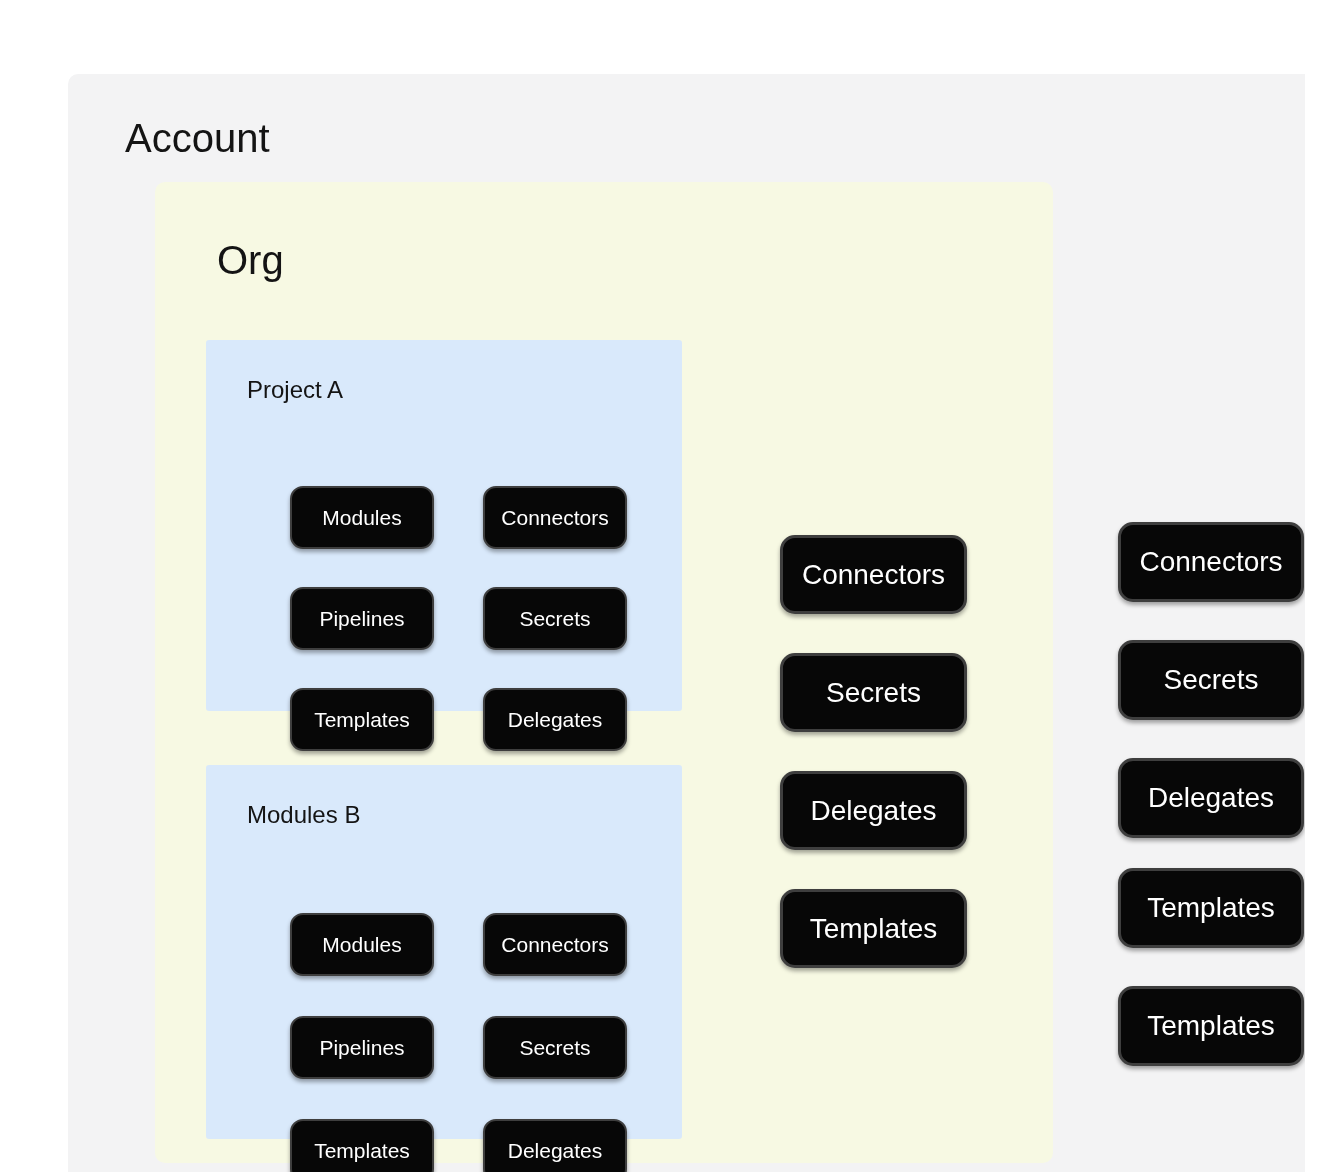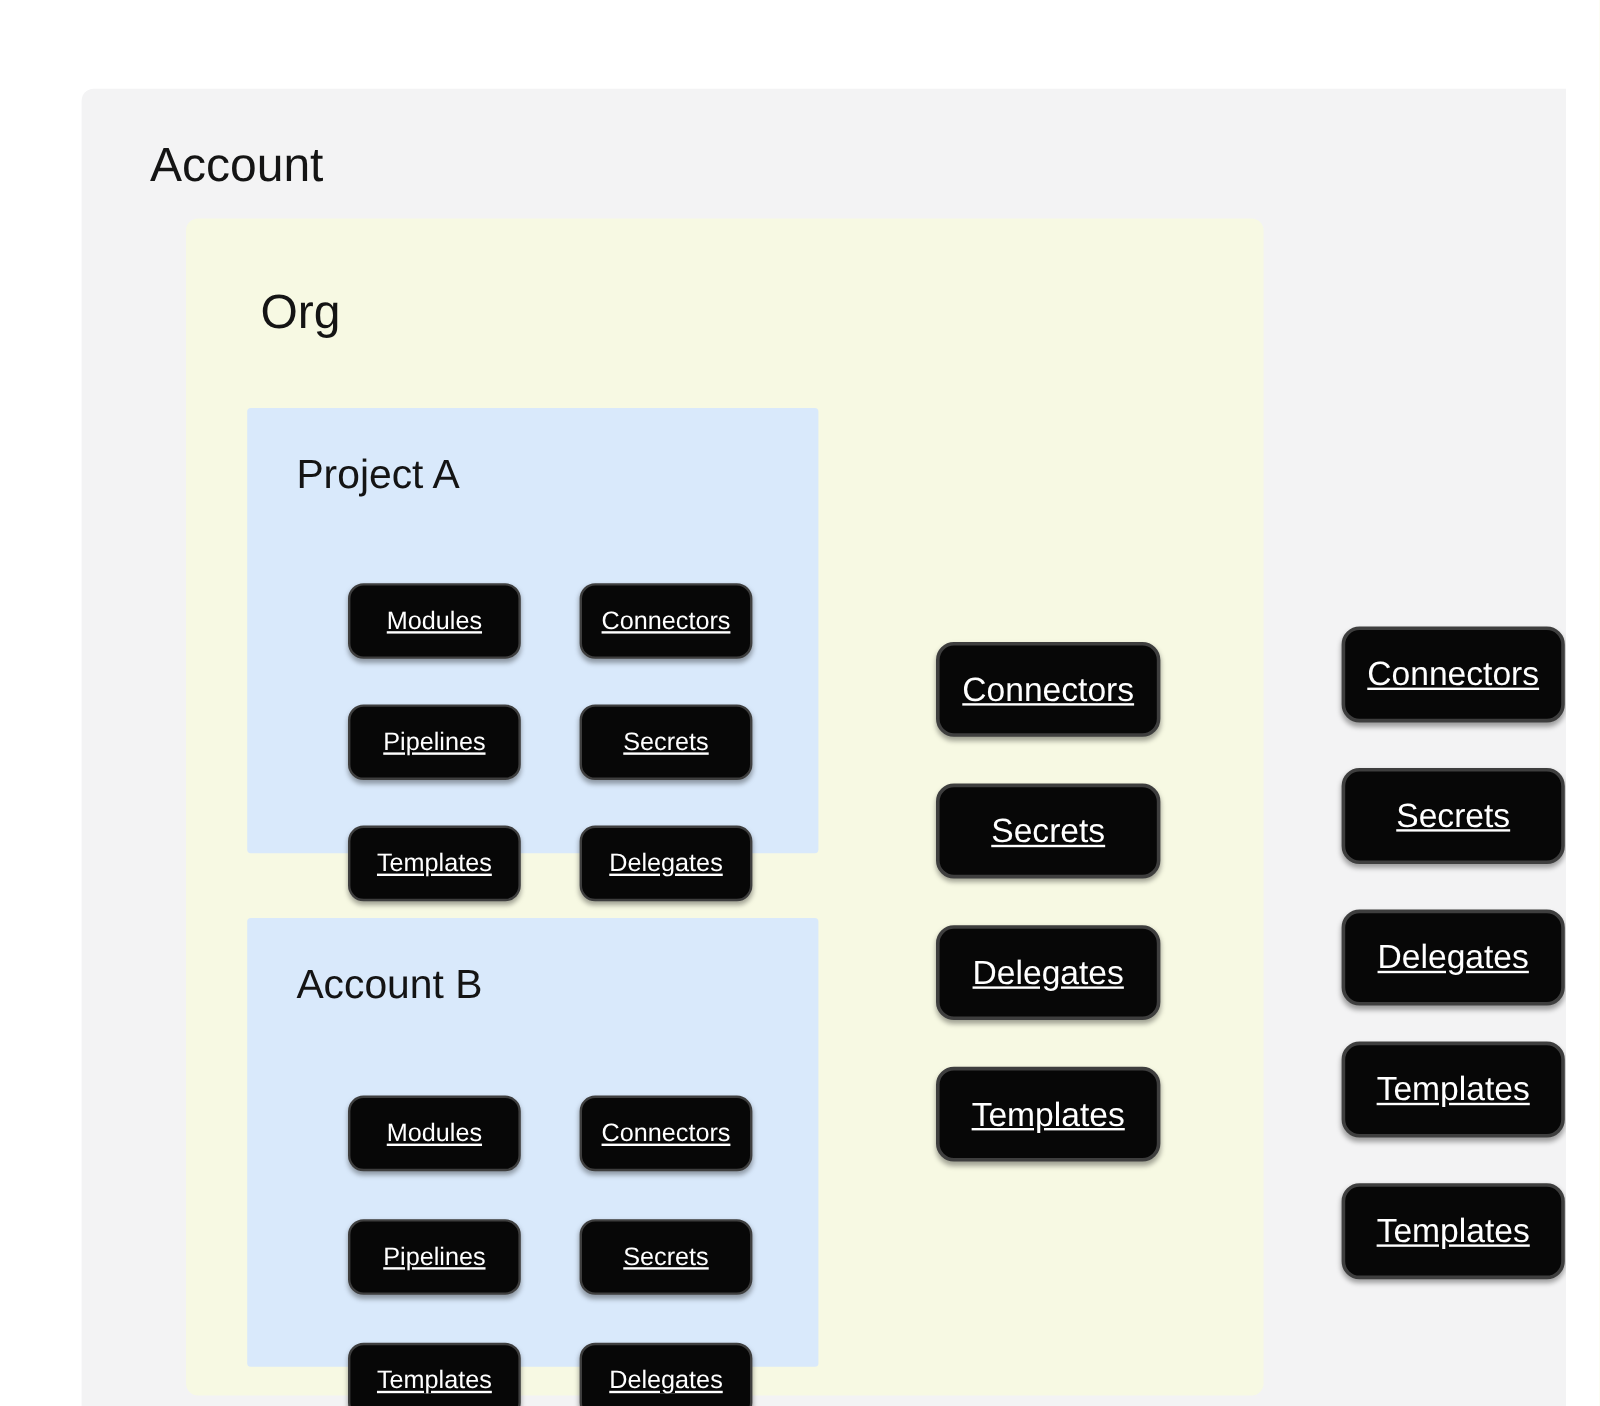--- a/index.html
+++ b/index.html
@@ -57,33 +57,32 @@
     position: absolute;
     left: 37px;
     width: 476px;
     background: var(--project-bg);
     border-radius: 3px;
   }
   .project-a { top: 144px; height: 371px; }
   .project-b { top: 569px; height: 374px; }
   .project-title {
     left: 27px; top: 22px;
-    font-size: 34px;
+    font-size: 24px;
   }
   .chip {
     display: flex;
     align-items: center;
     justify-content: center;
     background: var(--chip-bg);
     color: var(--chip-text);
     border: 3px solid var(--chip-border);
     box-shadow: 0 3px 4px rgba(0,0,0,0.35);
     text-align: left;
     white-space: nowrap;
-    text-decoration: underline;
   }
   .chip-grid {
     position: absolute;
     left: 56px;
     display: grid;
     grid-template-columns: 172px 172px;
     column-gap: 21px;
   }
   .project-a .chip-grid { top: 118px; row-gap: 10px; }
   .project-b .chip-grid { top: 120px; row-gap: 12px; }
@@ -132,21 +131,21 @@
           <div class="chip chip-sm">Modules</div>
           <div class="chip chip-sm">Connectors</div>
           <div class="chip chip-sm">Pipelines</div>
           <div class="chip chip-sm">Secrets</div>
           <div class="chip chip-sm">Templates</div>
           <div class="chip chip-sm">Delegates</div>
         </div>
       </div>
 
       <div class="project-box project-b">
-        <div class="title project-title">Account B</div>
+        <div class="title project-title">Modules B</div>
         <div class="chip-grid">
           <div class="chip chip-sm">Modules</div>
           <div class="chip chip-sm">Connectors</div>
           <div class="chip chip-sm">Pipelines</div>
           <div class="chip chip-sm">Secrets</div>
           <div class="chip chip-sm">Templates</div>
           <div class="chip chip-sm">Delegates</div>
         </div>
       </div>
 

